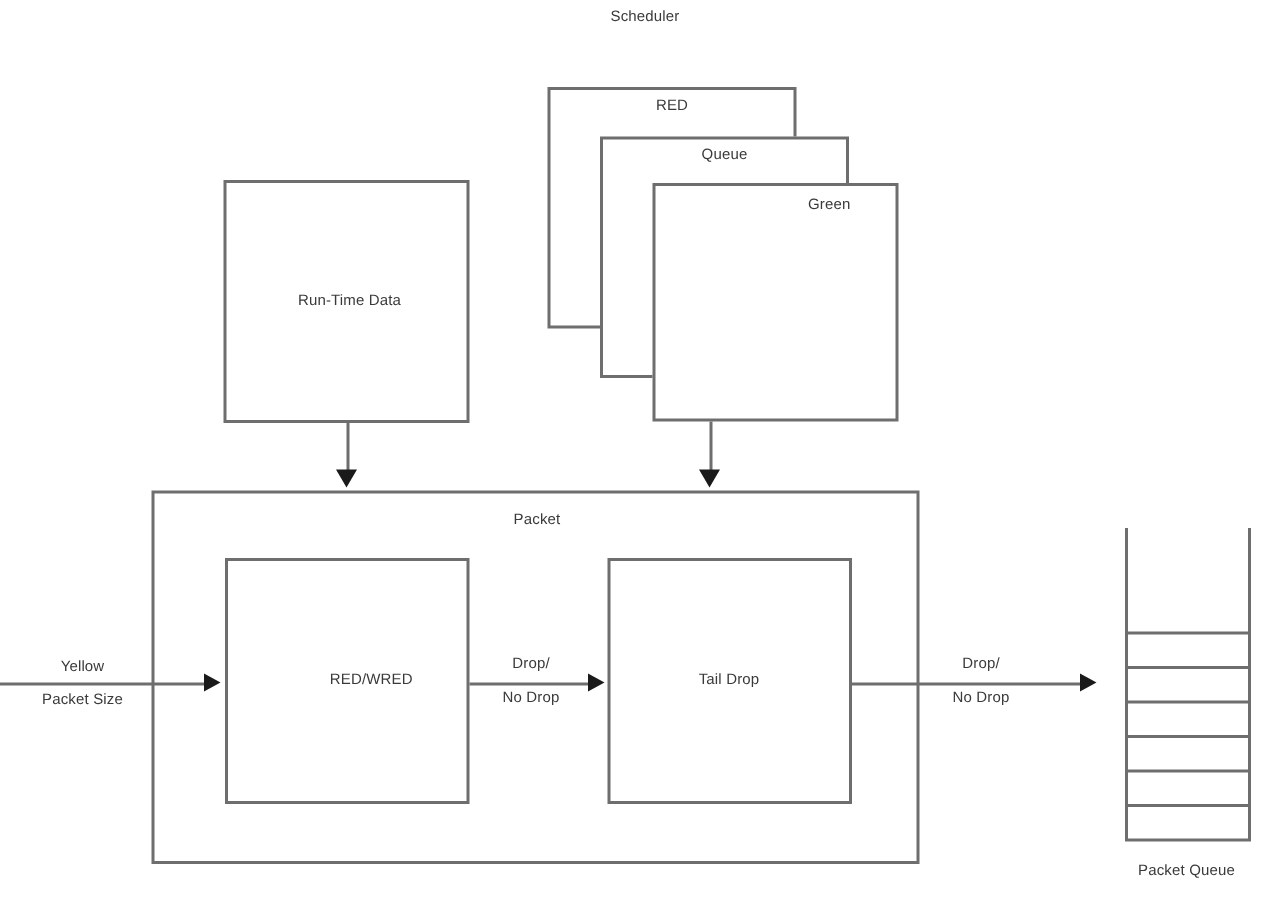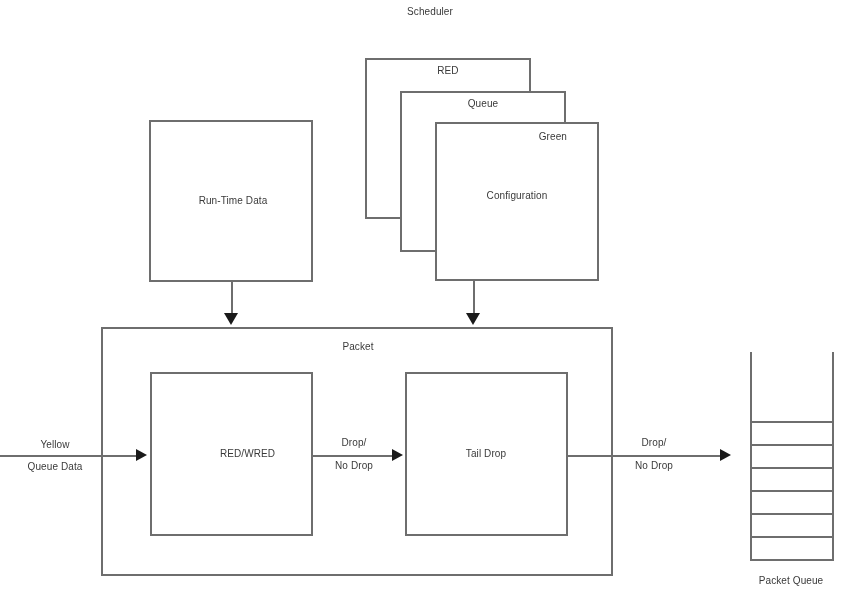--- a/index.html
+++ b/index.html
@@ -82,21 +82,20 @@
   <div class="lbl" style="left:370px; top:3px; width:120px;">Scheduler</div>
 
   <div class="box stack-box" style="left:365px; top:58px; width:166px; height:161px;"></div>
   <div class="lbl" style="left:398px; top:62px; width:100px; z-index:4;">RED</div>
 
   <div class="box stack-box mid" style="left:400px; top:91px; width:166px; height:161px;"></div>
   <div class="lbl" style="left:433px; top:95px; width:100px; z-index:4;">Queue</div>
 
   <div class="box stack-box front" style="left:435px; top:122px; width:164px; height:159px;"></div>
   <div class="lbl" style="left:467px; top:128px; width:100px; z-index:4;text-align:right;">Green</div>
-  <div class="lbl" style="left:437px; top:187px; width:160px; z-index:4;">Configuration</div>
 
   <div class="box" style="left:149px; top:120px; width:164px; height:162px;"></div>
   <div class="lbl" style="left:153px; top:192px; width:160px;">Run-Time Data</div>
 
   <div class="vline" style="left:231px; top:282px; height:33px;"></div>
   <div class="arrow-down" style="left:224px; top:313px;"></div>
 
   <div class="vline" style="left:473px; top:281px; height:33px; z-index:4;"></div>
   <div class="arrow-down" style="left:466px; top:313px; z-index:4;"></div>
 
@@ -105,21 +104,21 @@
 
   <div class="box" style="left:150px; top:372px; width:163px; height:164px;"></div>
   <div class="lbl" style="left:151px; top:445px; width:193px;">RED/WRED</div>
 
   <div class="box" style="left:405px; top:372px; width:163px; height:164px;"></div>
   <div class="lbl" style="left:406px; top:445px; width:160px;">Tail Drop</div>
 
   <div class="hline" style="left:0px; top:455px; width:138px; z-index:4;"></div>
   <div class="arrow-right" style="left:136px; top:449px; z-index:4;"></div>
   <div class="lbl" style="left:2px; top:436px; width:106px;">Yellow</div>
-  <div class="lbl" style="left:2px; top:458px; width:106px;">Queue Data</div>
+  <div class="lbl" style="left:2px; top:458px; width:106px;">Packet Size</div>
 
   <div class="hline" style="left:313px; top:455px; width:80px;"></div>
   <div class="arrow-right" style="left:392px; top:449px;"></div>
   <div class="lbl" style="left:318px; top:434px; width:72px;">Drop/</div>
   <div class="lbl" style="left:318px; top:457px; width:72px;">No Drop</div>
 
   <div class="hline" style="left:568px; top:455px; width:154px; z-index:4;"></div>
   <div class="arrow-right" style="left:720px; top:449px; z-index:4;"></div>
   <div class="lbl" style="left:615px; top:434px; width:78px;">Drop/</div>
   <div class="lbl" style="left:615px; top:457px; width:78px;">No Drop</div>

